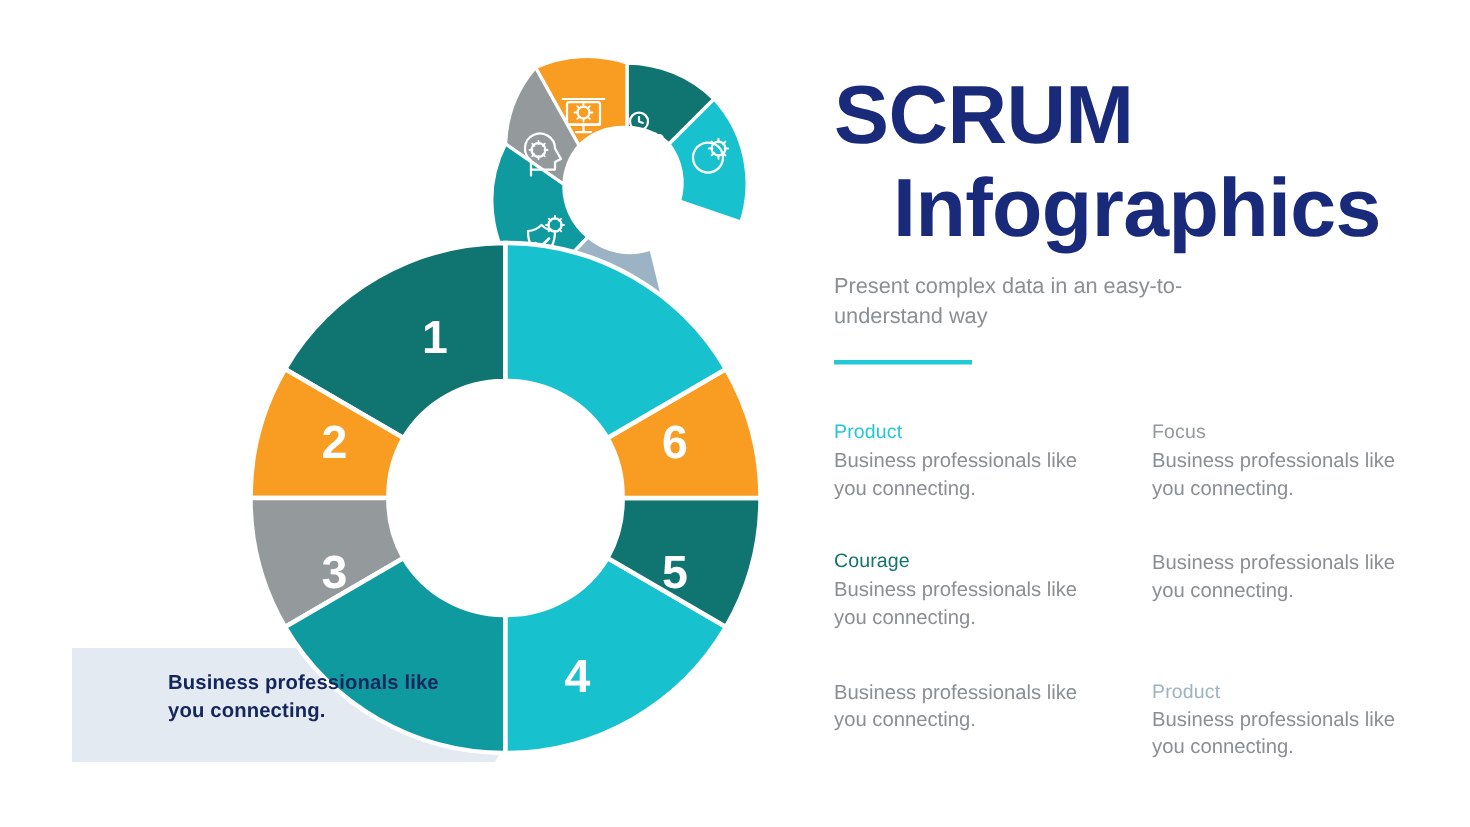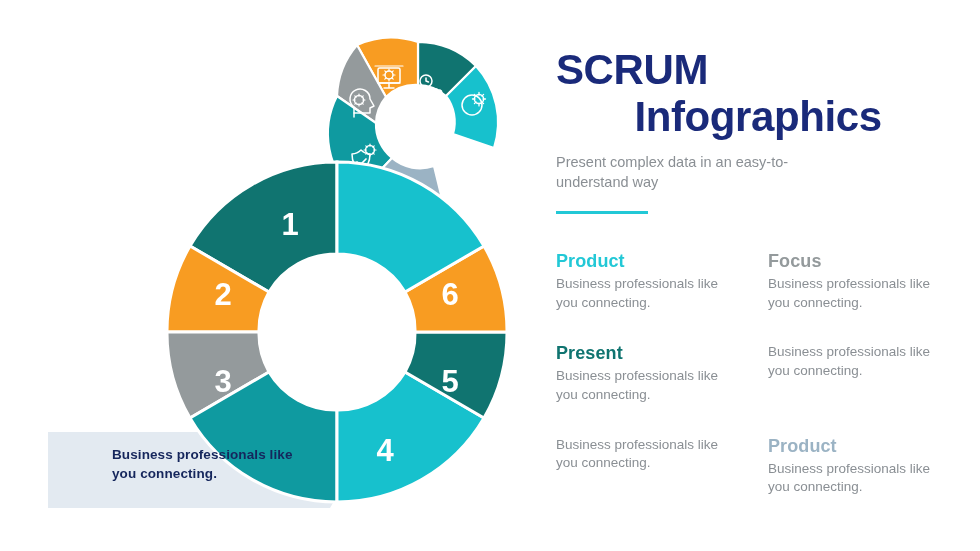--- a/index.html
+++ b/index.html
@@ -54,21 +54,21 @@
 
   
   .panel {
     position: absolute;
     left: 556px;
     top: 46px;
     width: 404px;
     height: 470px;
   }
   .title {
-    font-size: 42px;
+    font-size: 55px;
     font-weight: bold;
     line-height: 1.12;
     color: #1a2a7a;
     letter-spacing: -0.4px;
     margin: 0;
   }
   .title .line2 { display: block; text-align: center; }
   .subtitle {
     margin: 12px 0 12px 0;
     font-size: 14.5px;
@@ -84,22 +84,22 @@
   }
 
   .legend {
     margin-top: 37px;
     display: grid;
     grid-template-columns: 212px 1fr;
     grid-row-gap: 31px;
   }
   .legend-item { }
   .legend-title {
-    font-size: 18px;
-    font-weight: bold;
+    font-size: 13px;
+    font-weight: normal;
     margin: 0 18px 3px 0;
     letter-spacing: 0.1px;
   }
   .legend-desc {
     font-size: 13.5px;
     line-height: 1.38;
     color: #8a8f94;
     margin: 0;
     max-width: 168px;
   }
@@ -244,21 +244,21 @@
         <p class="legend-title" style="color:#22c8d6">Product</p>
         <p class="legend-desc">Business professionals like you connecting.</p>
       </div>
 
       <div class="legend-item">
         <p class="legend-title" style="color:#949a9c">Focus</p>
         <p class="legend-desc">Business professionals like you connecting.</p>
       </div>
 
       <div class="legend-item">
-        <p class="legend-title" style="color:#107470">Present</p>
+        <p class="legend-title" style="color:#107470">Courage</p>
         <p class="legend-desc">Business professionals like you connecting.</p>
       </div>
 
       <div class="legend-item">
         <p class="legend-desc">Business professionals like you connecting.</p>
       </div>
 
       <div class="legend-item">
         <p class="legend-desc">Business professionals like you connecting.</p>
       </div>

